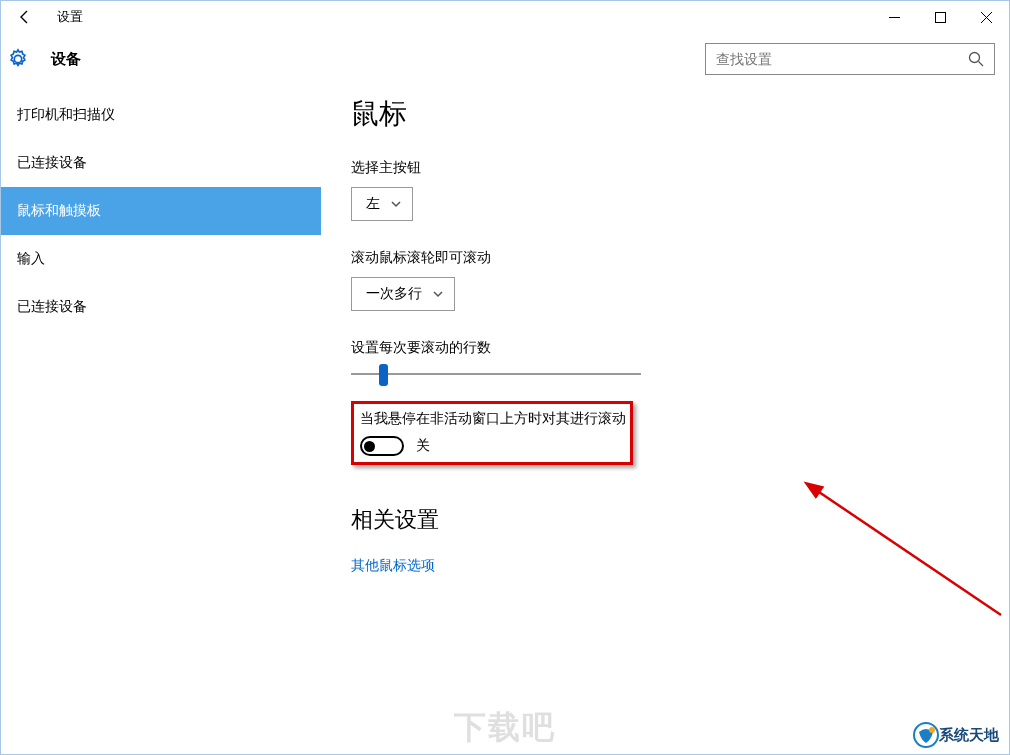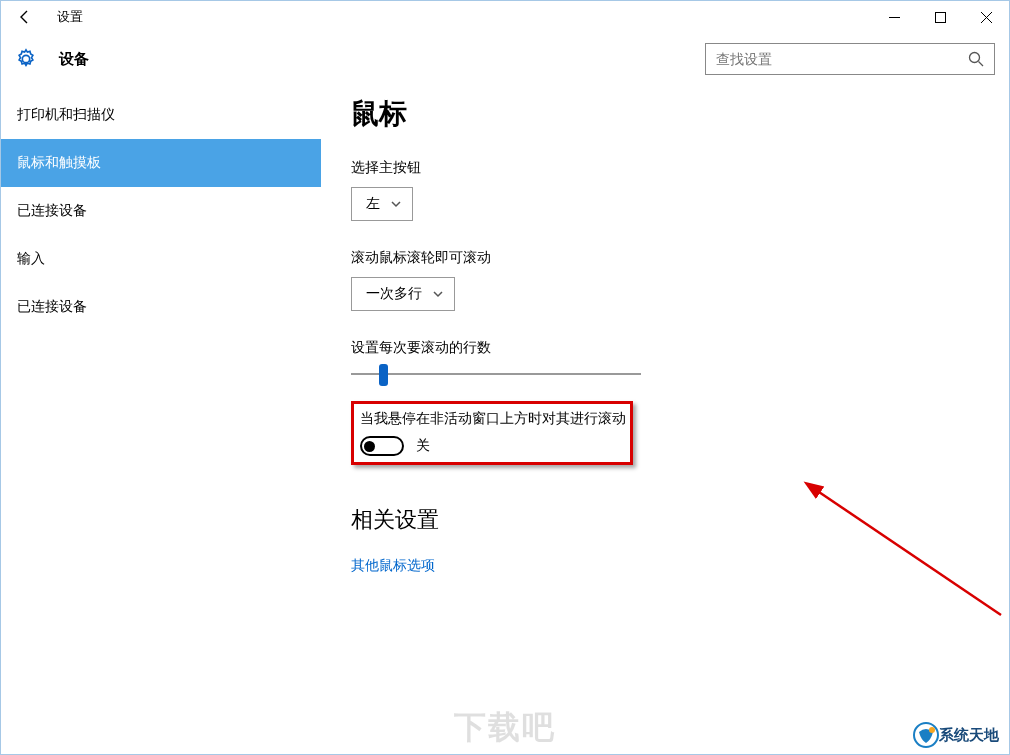--- a/index.html
+++ b/index.html
@@ -4,32 +4,32 @@
 <style>
 * { margin: 0; padding: 0; box-sizing: border-box; font-family: "Microsoft YaHei", "Segoe UI", sans-serif; }
 body { width: 1010px; height: 755px; background: #fff; border: 1px solid #a6c8e6; position: relative; overflow: hidden; }
 .titlebar { height: 32px; display: flex; align-items: center; position: relative; }
 .back-btn { width: 48px; height: 32px; display: flex; align-items: center; justify-content: center; cursor: pointer; }
 .back-btn svg { width: 16px; height: 16px; }
 .title-text { font-size: 13px; color: #000; margin-left: 8px; }
 .win-controls { position: absolute; right: 0; top: 0; display: flex; }
 .win-btn { width: 46px; height: 32px; display: flex; align-items: center; justify-content: center; cursor: pointer; }
 .win-btn svg { width: 11px; height: 11px; }
-.header-row { height: 52px; display: flex; align-items: center; padding: 0 8px; position: relative; }
+.header-row { height: 52px; display: flex; align-items: center; padding: 0 0; position: relative; }
 .gear-icon { width: 22px; height: 22px; color: #0b63c5; margin-left: 6px; }
 .header-title { font-size: 15px; font-weight: 600; color: #000; margin-left: 22px; }
 .search-box { position: absolute; right: 14px; top: 10px; width: 290px; height: 32px; border: 1px solid #888; display: flex; align-items: center; gap: 32px; }
 .search-input { flex: 1; border: none; outline: none; font-size: 14px; padding: 0 10px; color: #666; background: transparent; }
 .search-icon { width: 16px; height: 16px; margin-right: 10px; color: #555; }
 .content { display: flex; height: calc(100% - 84px); }
 .sidebar { width: 320px; padding-top: 6px; }
 .sidebar-item { height: 48px; display: flex; align-items: center; padding-left: 16px; font-size: 14px; color: #000; cursor: pointer; }
 .sidebar-item.selected { background: #4aa3e6; color: #fff; }
 .main { flex: 1; padding: 10px 0 0 30px; position: relative; }
-.page-title { font-size: 28px; font-weight: 700; color: #000; margin-bottom: 26px; }
+.page-title { font-size: 28px; font-weight: 400; color: #000; margin-bottom: 26px; }
 .setting-label { font-size: 14px; color: #000; margin-bottom: 10px; }
 .select-box { border: 1.5px solid #999; height: 34px; display: inline-flex; align-items: center; padding: 0 10px 0 14px; font-size: 14px; cursor: pointer; margin-bottom: 28px; gap: 10px; }
 .select-box .chev { width: 12px; height: 12px; }
 .slider-track { width: 290px; height: 2px; background: #999; position: relative; margin-top: 16px; margin-bottom: 26px; }
 .slider-thumb { position: absolute; left: 28px; top: -9px; width: 9px; height: 22px; background: #0b63c5; border-radius: 3px; }
 .highlight-box { border: 3px solid #d80000; padding: 6px 4px 6px 6px; display: inline-block; box-shadow: 3px 3px 4px rgba(0,0,0,0.35); margin-bottom: 40px; }
 .highlight-box .setting-label { margin-bottom: 8px; }
 .toggle-row { display: flex; align-items: center; gap: 12px; }
 .toggle { width: 44px; height: 20px; border: 2px solid #000; border-radius: 10px; position: relative; background: #fff; cursor: pointer; }
 .toggle-knob { width: 11px; height: 11px; background: #000; border-radius: 50%; position: absolute; left: 2px; top: 2.5px; }
@@ -83,25 +83,25 @@
         <line x1="10.5" y1="10.5" x2="15" y2="15" stroke="#555" stroke-width="1.3"></line>
       </svg>
   </div>
 </div>
 
 <div class="content">
   <div class="sidebar">
     <div class="sidebar-item">
         <span>打印机和扫描仪</span>
       </div>
+    <div class="sidebar-item">
+        <span>已连接设备</span>
+      </div>
     <div class="sidebar-item selected">
         <span>鼠标和触摸板</span>
-      </div>
-    <div class="sidebar-item">
-        <span>已连接设备</span>
       </div>
     <div class="sidebar-item">
         <span>输入</span>
       </div>
     <div class="sidebar-item">
         <span>已连接设备</span>
       </div>
   </div>
 
   <div class="main">

